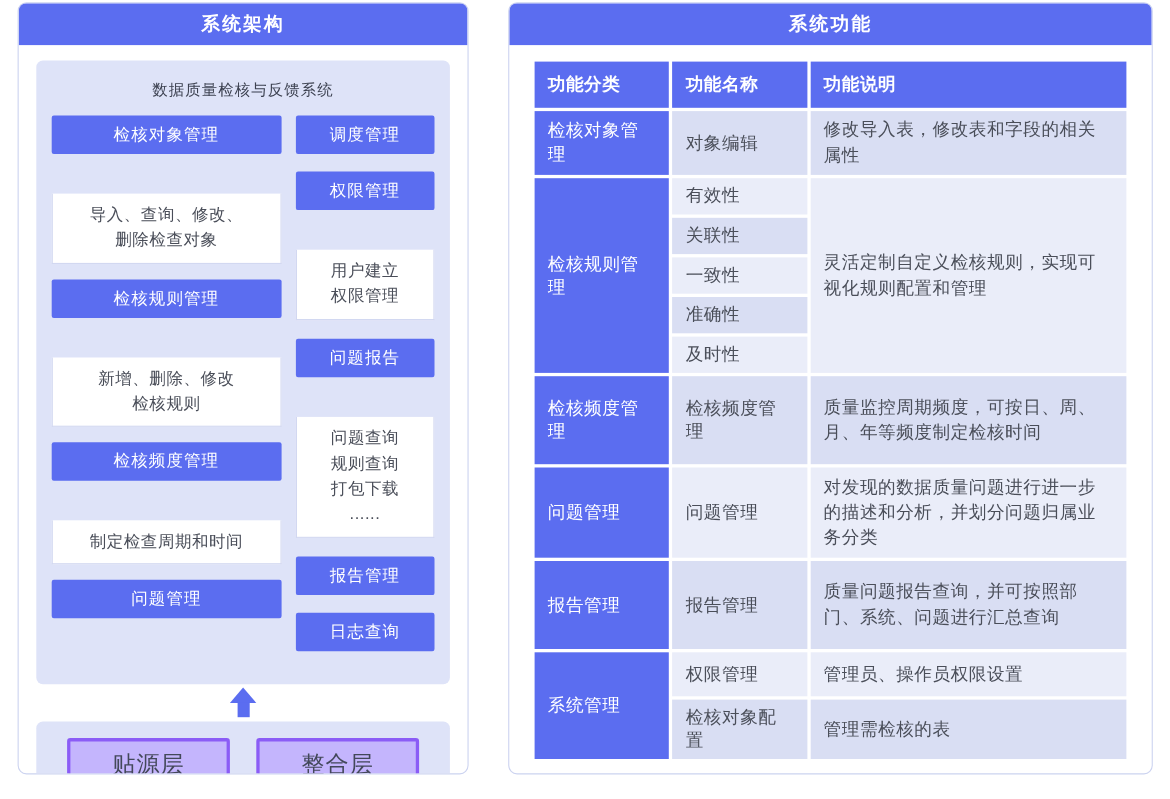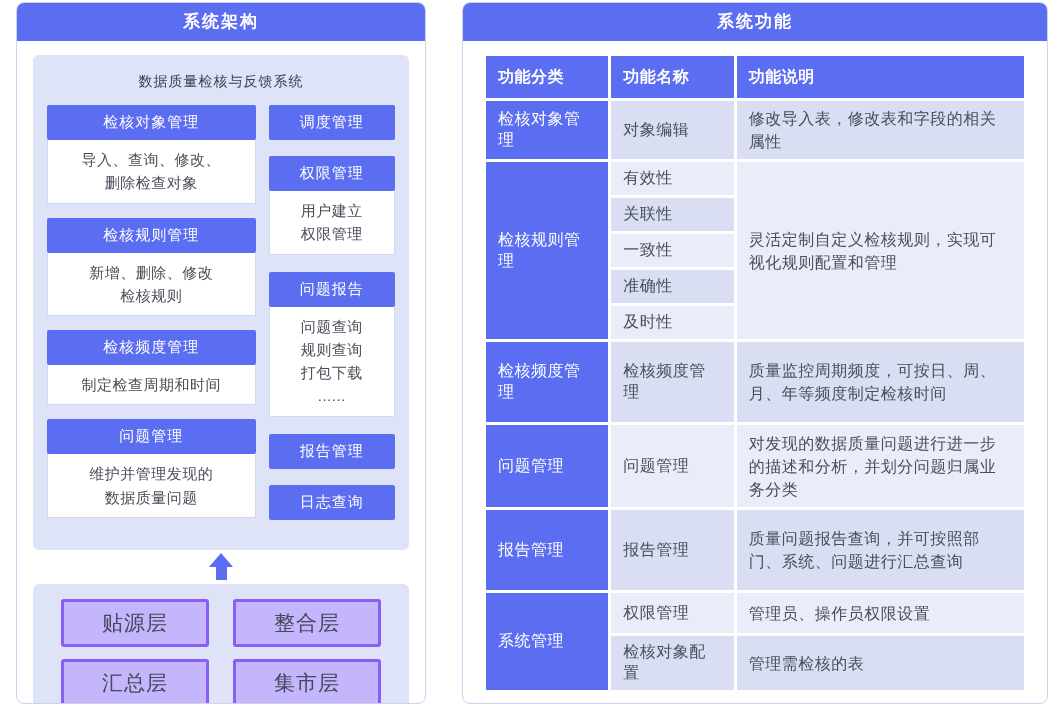--- a/index.html
+++ b/index.html
@@ -68,20 +68,21 @@
     background: #ffffff;
     border: 1px solid #d2d8f1;
     border-top: none;
     text-align: center;
     font-size: 15px;
     line-height: 1.55;
     color: #4a4e59;
     padding: 8px 4px;
     white-space: pre-line;
     letter-spacing: 0.5px;
+    margin-top: 36px;
   }
   .solo { margin-bottom: 16px; font-family: Liberation Mono, monospace; }
   .gap-lg { margin-top: 17px; }
   .arrow-wrap {
     height: 34px;
     display: flex; flex-direction: column;
     align-items: center; justify-content: center;
   }
   .arrow-head {
     width: 0; height: 0;
@@ -164,22 +165,20 @@
               <div class="module-header">检核规则管理</div>
               <div class="module-body">新增、删除、修改
 检核规则</div>
             </div>
             <div class="module">
               <div class="module-header">检核频度管理</div>
               <div class="module-body">制定检查周期和时间</div>
             </div>
             <div class="module">
               <div class="module-header">问题管理</div>
-              <div class="module-body">维护并管理发现的
-数据质量问题</div>
             </div>
           </div>
 
           <div class="col-side">
             <div class="module-header solo">调度管理</div>
             <div class="module">
               <div class="module-header">权限管理</div>
               <div class="module-body">用户建立
 权限管理</div>
             </div>

